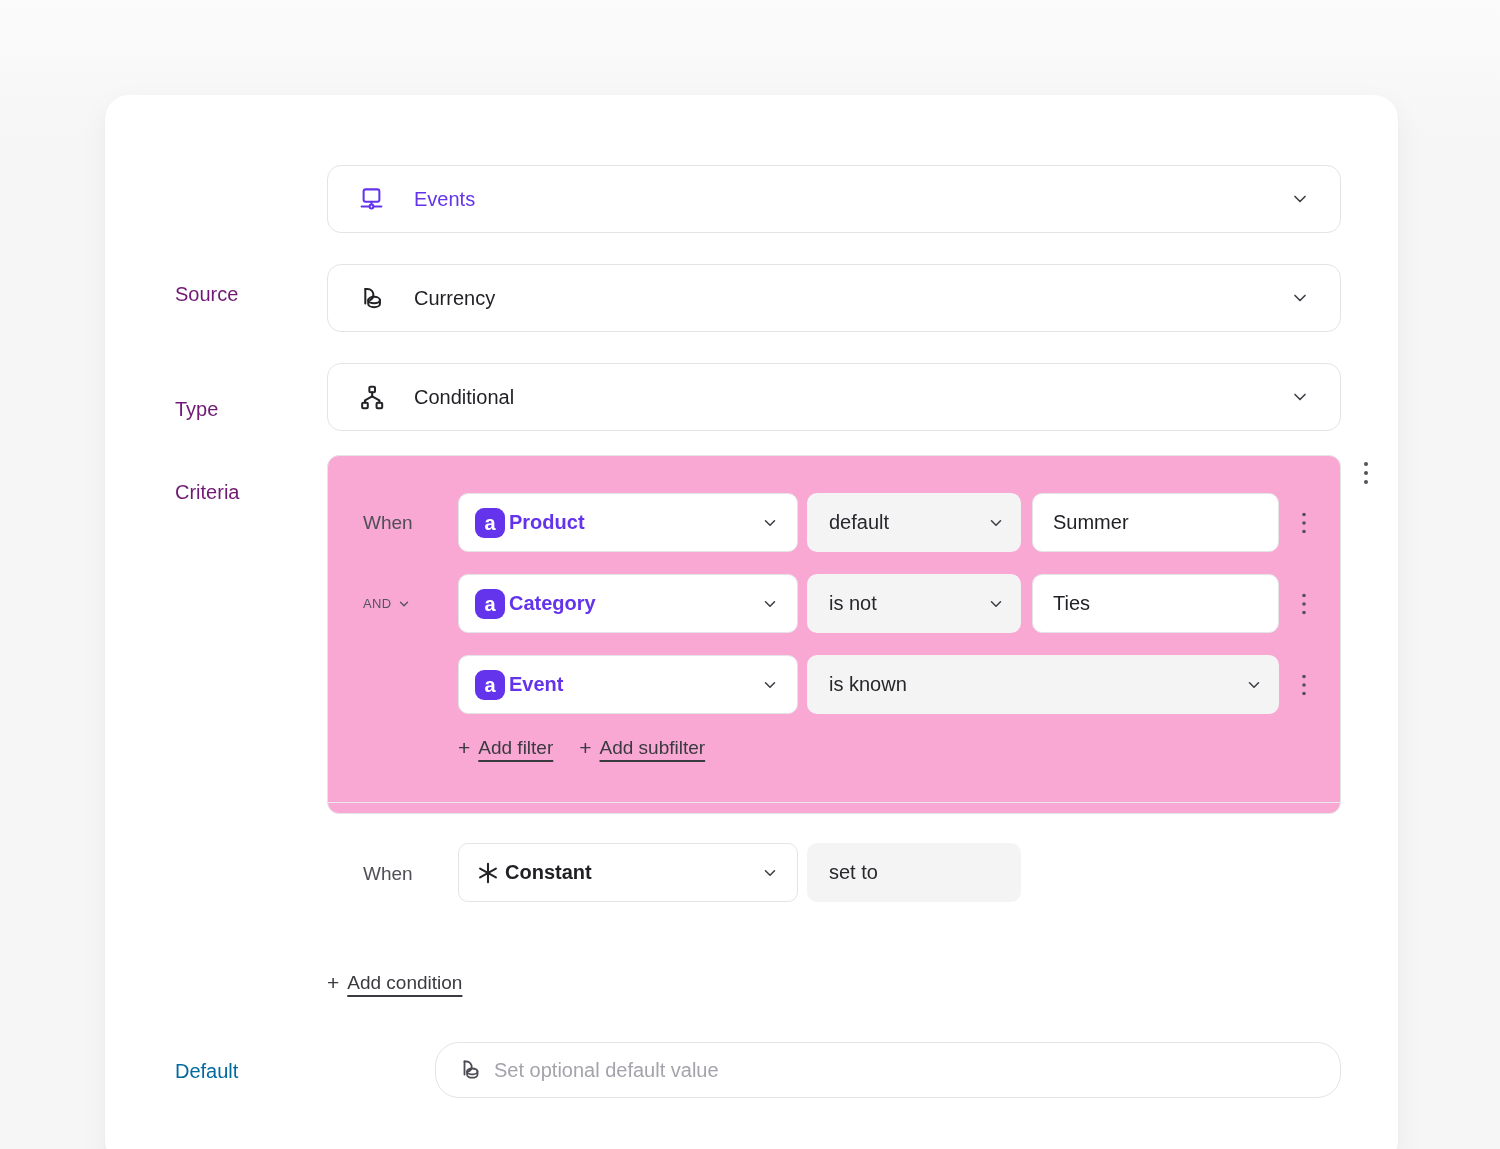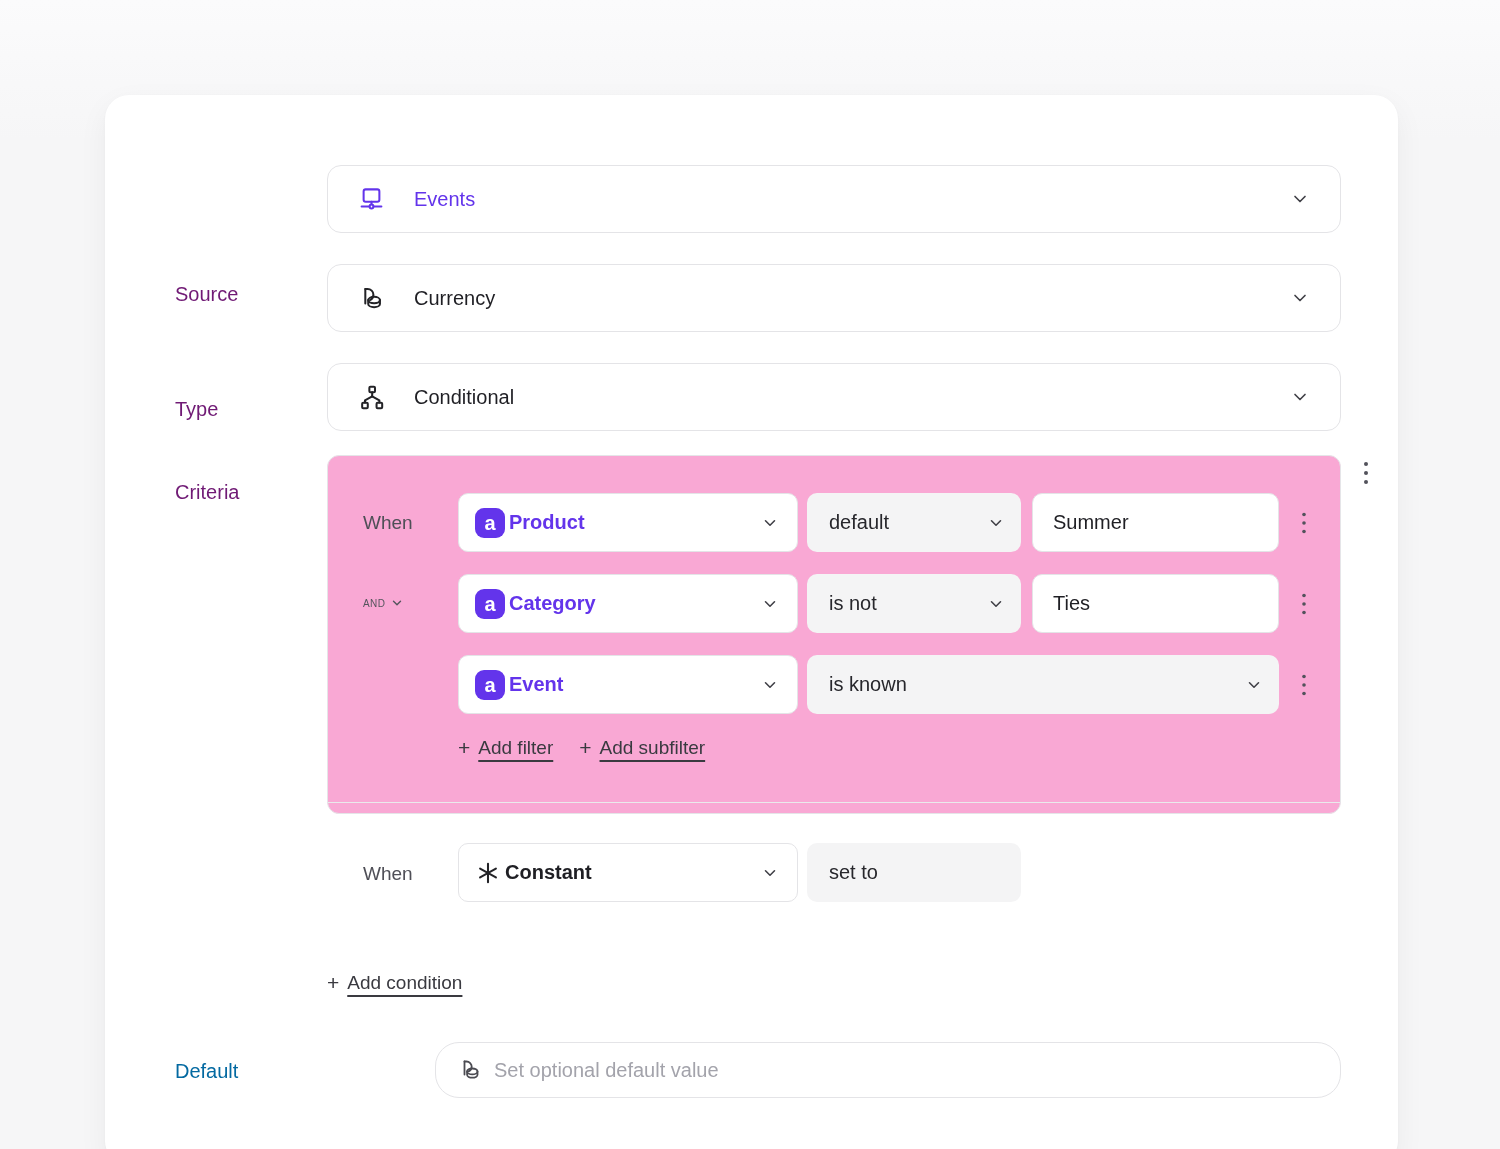--- a/index.html
+++ b/index.html
@@ -32,21 +32,21 @@
   svg { display:block; }
 
   
   .cond-block {
     position:absolute; left:222px; top:360px; width:1014px; height:359px;
     border:1px solid #e5e5e8; border-radius:12px; background:#f9a8d4;
   }
   .row-label { position:absolute; left:35px; font-size:19px; color:#4f4f57; }
   .and-btn {
     position:absolute; left:35px; display:flex; align-items:center; gap:5px;
-    font-size:10px; letter-spacing:.4px; color:#54545c; cursor:pointer; background:none; border:none;
+    font-size:13px; letter-spacing:.4px; color:#54545c; cursor:pointer; background:none; border:none;
     font-family:inherit;
   }
   .frow { position:absolute; left:0; width:100%; height:59px; }
   .pill {
     position:absolute; height:59px; border-radius:10px; display:flex; align-items:center;
     font-size:20px;
   }
   .pill-white { background:#fff; border:1px solid #e4e4e7; }
   .pill-gray  { background:#f4f4f5; border:none; }
   .prop-select { left:130px; width:340px; padding:0 18px 0 16px; cursor:pointer; }

